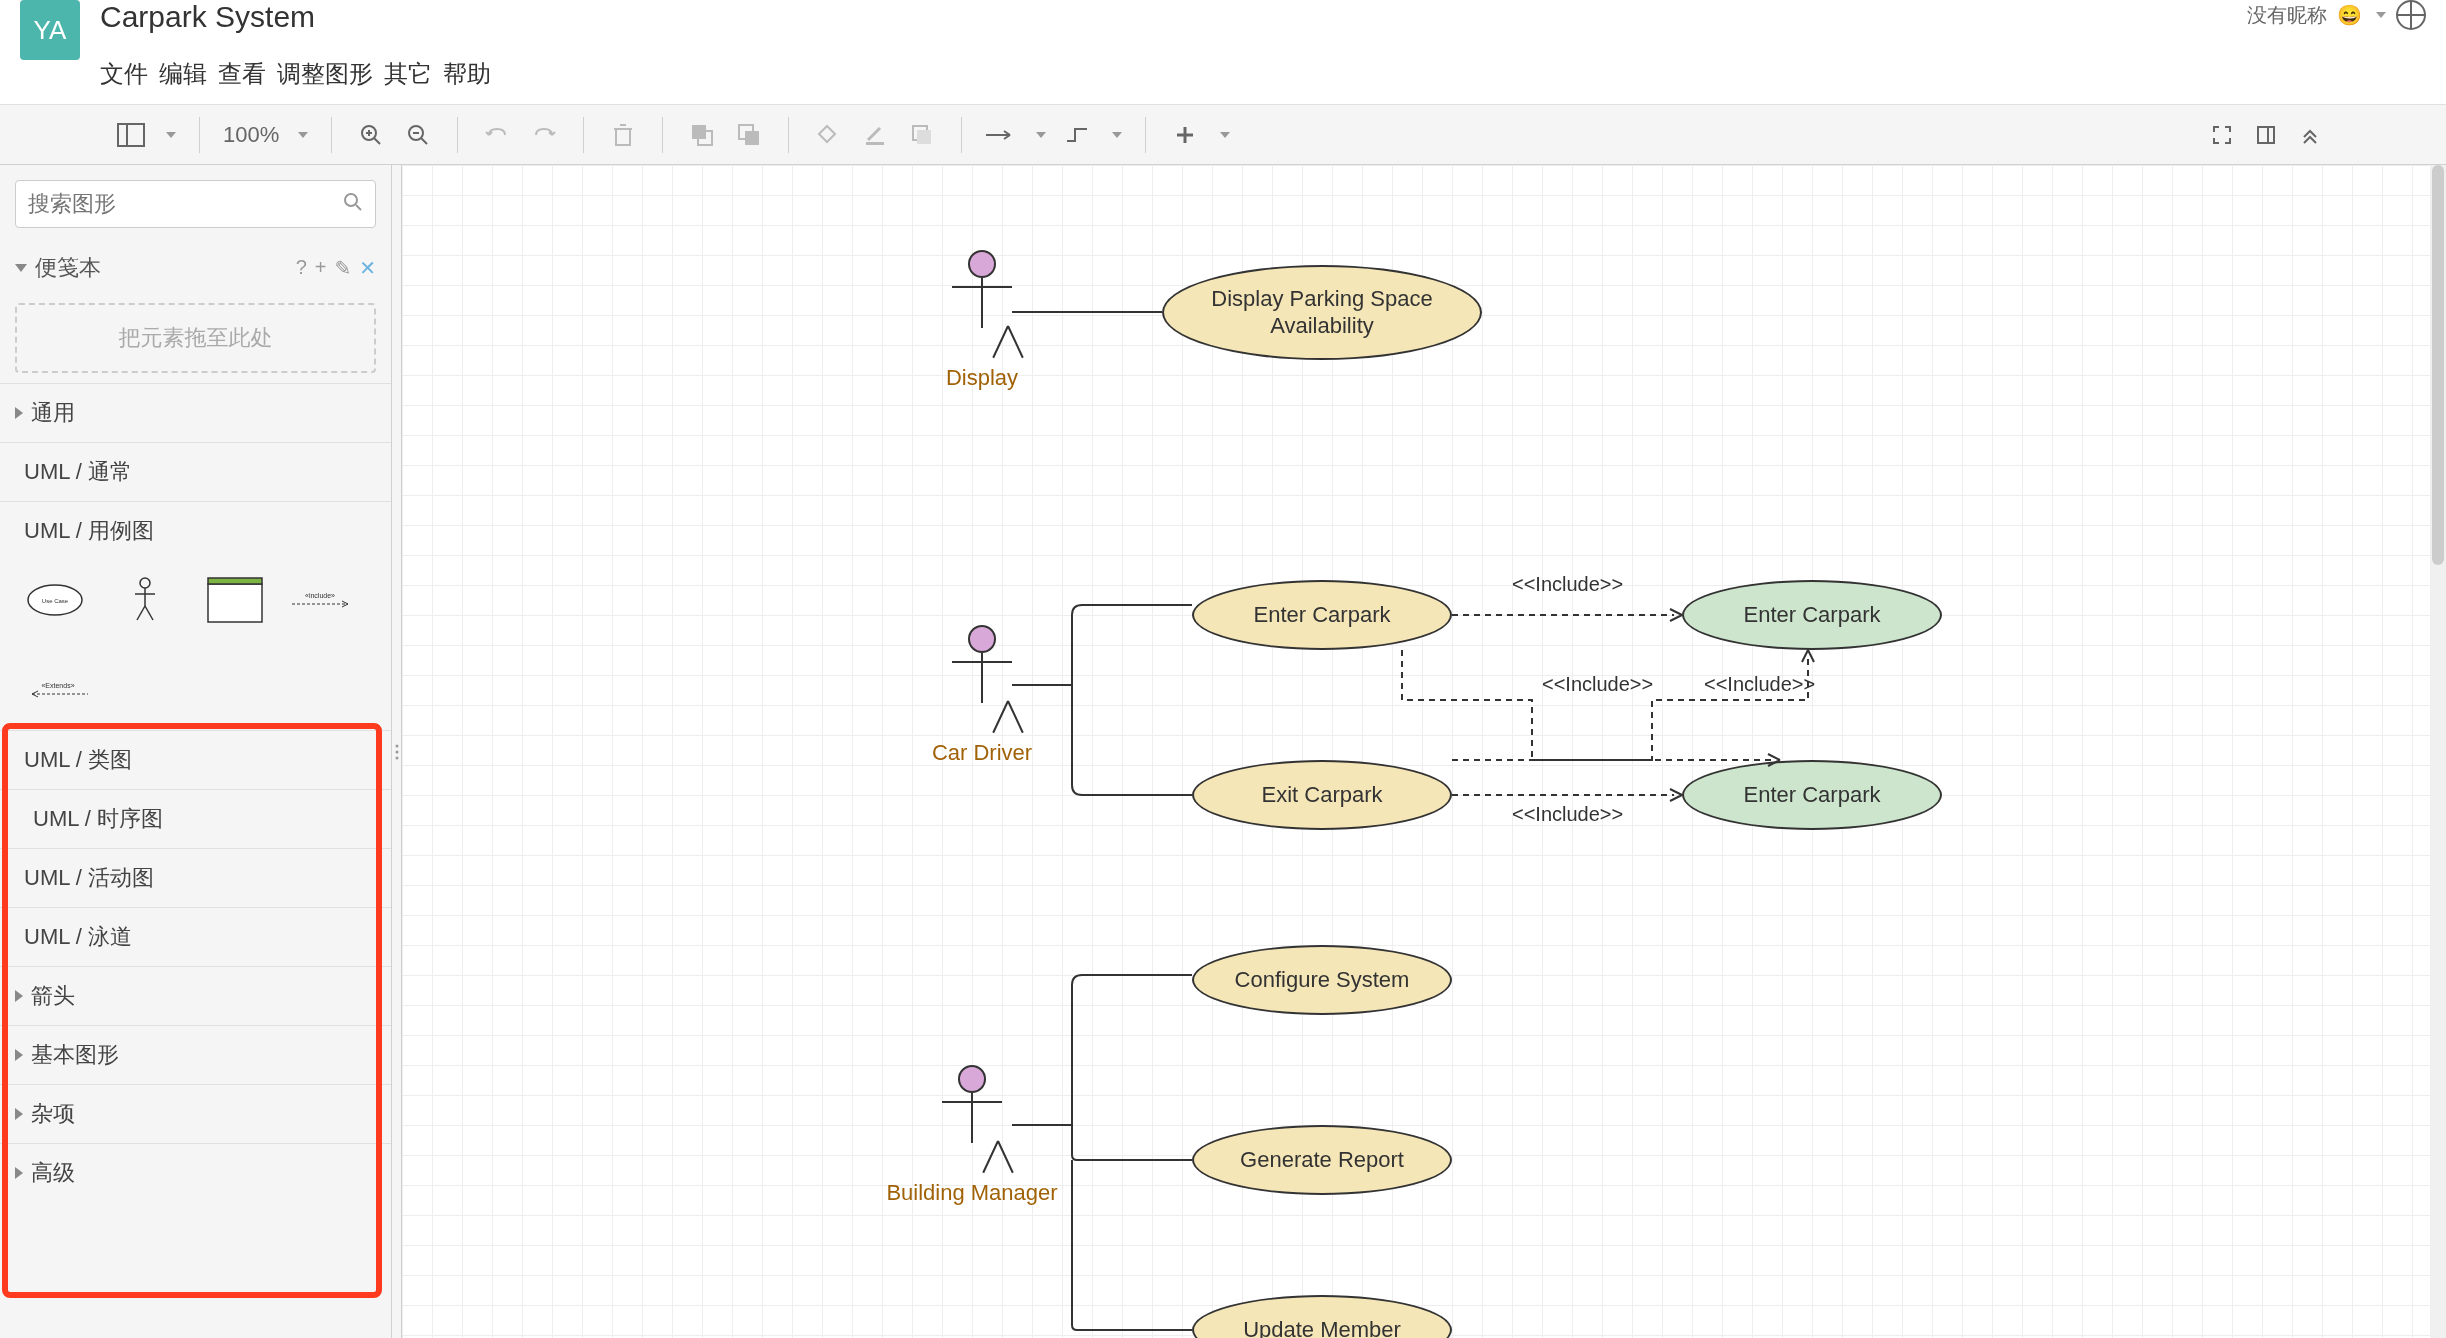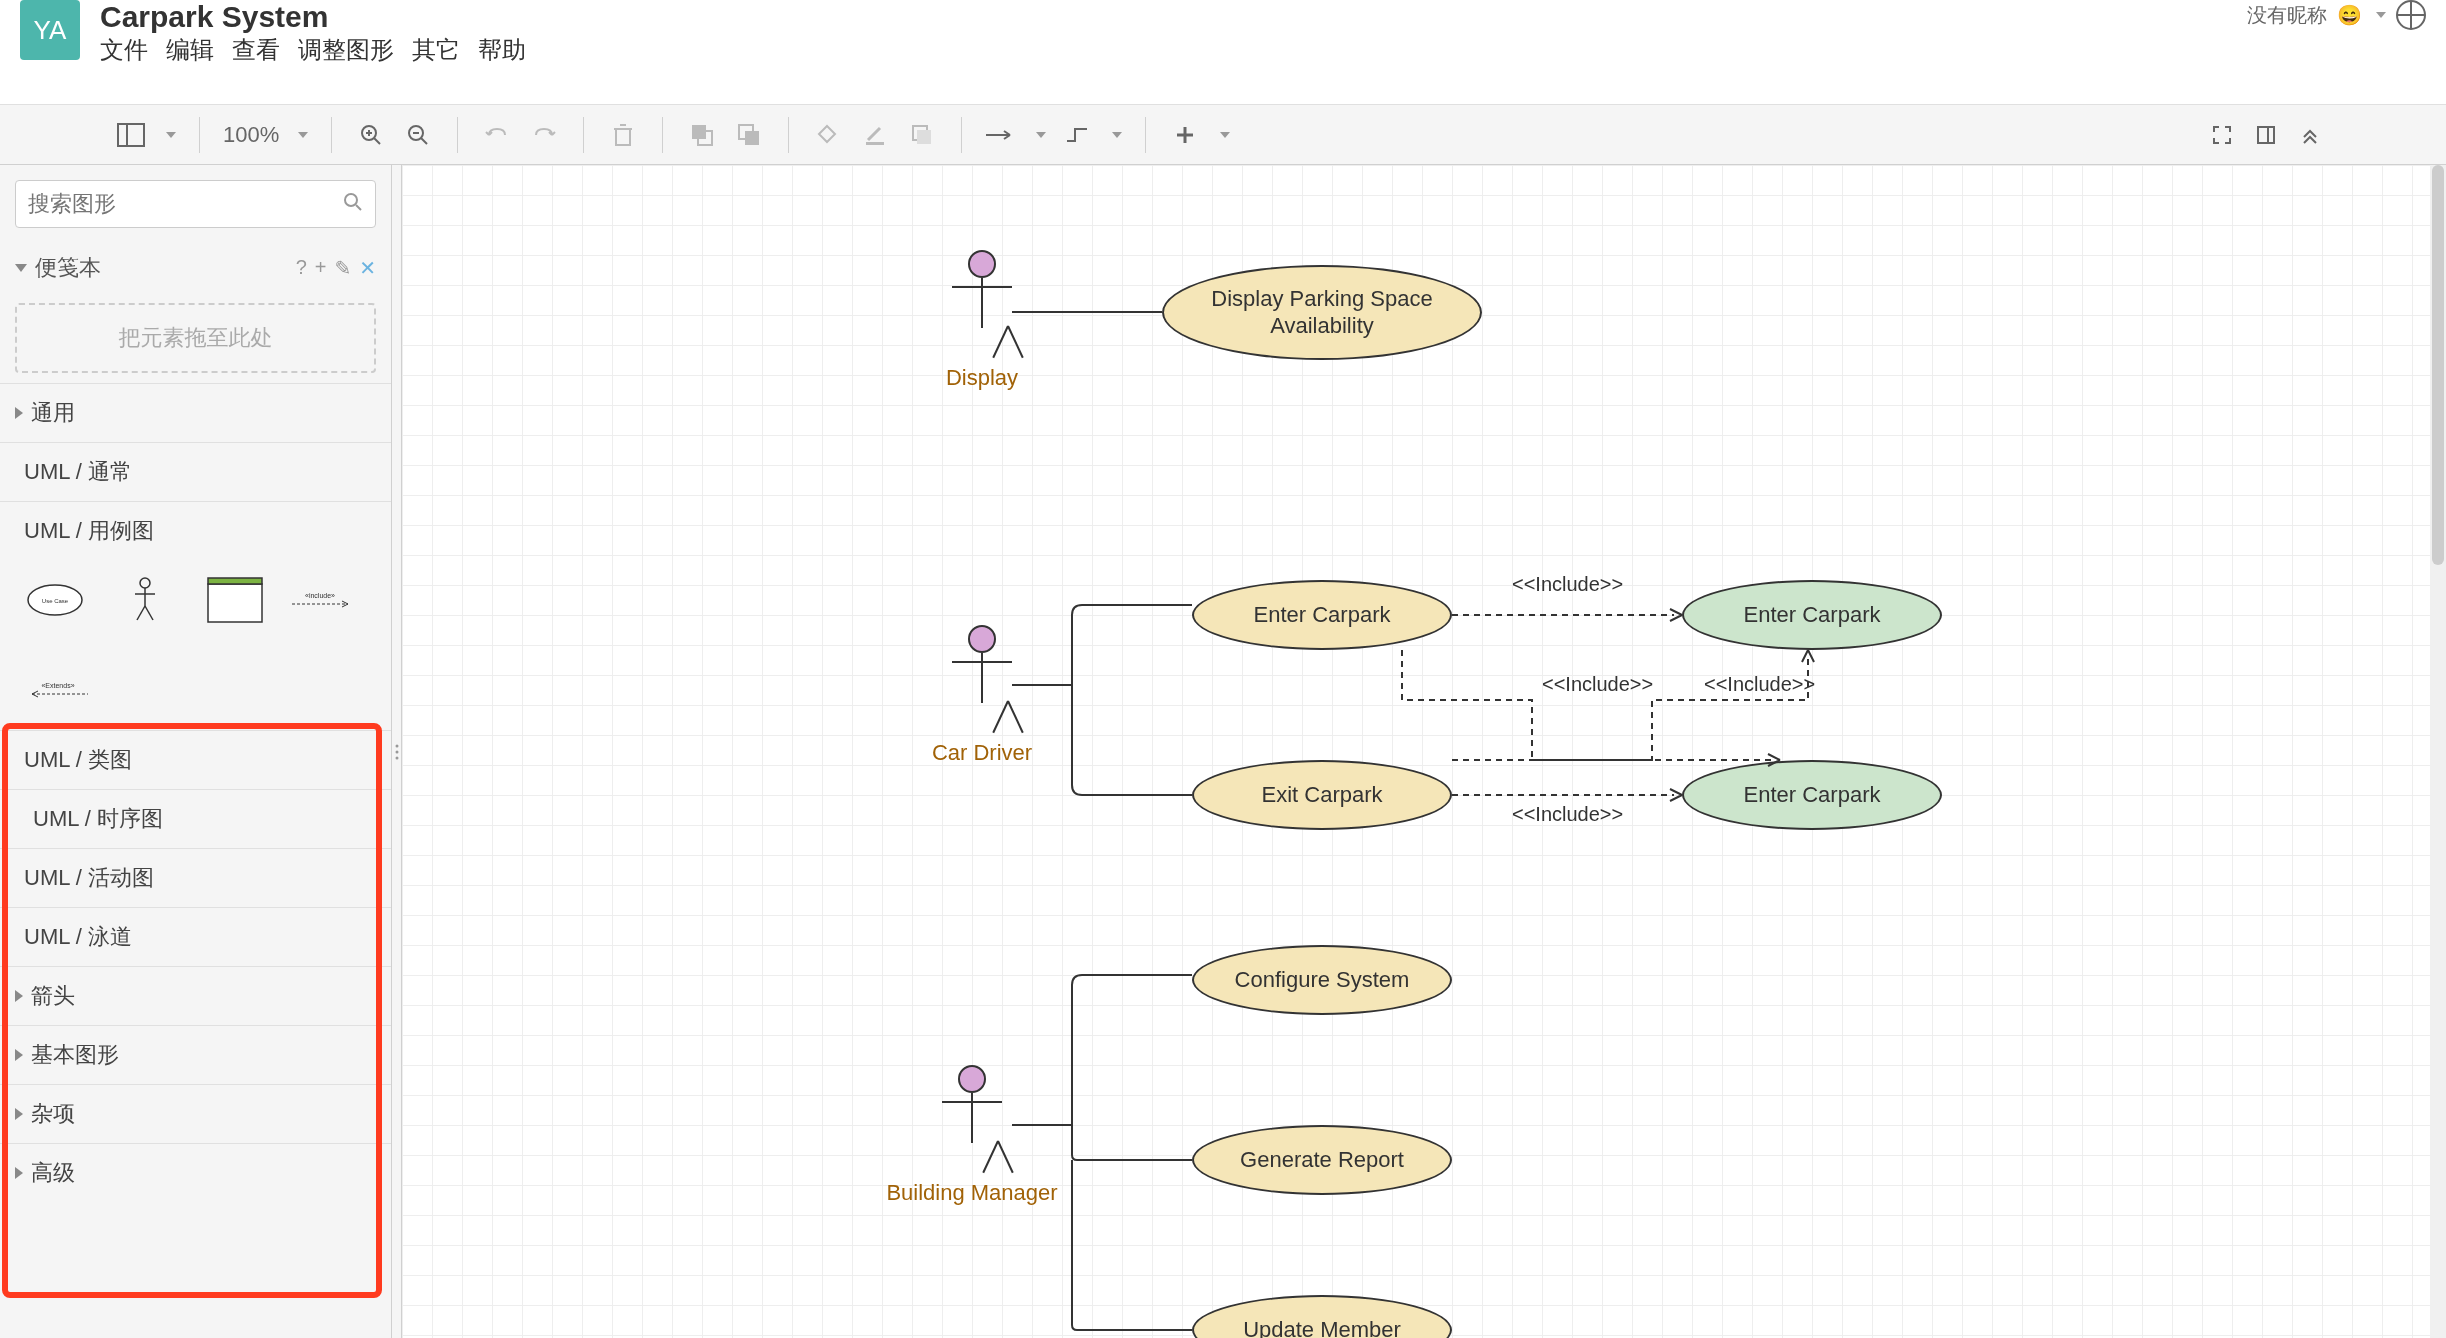--- a/index.html
+++ b/index.html
@@ -1,21 +1,21 @@
 <!DOCTYPE html>
 <html><head>
 <meta charset="utf-8">
 <style>
 *{box-sizing:border-box;margin:0;padding:0;font-family:-apple-system,BlinkMacSystemFont,"Segoe UI",Helvetica,Arial,sans-serif}
 body{background:#fff;width:2446px;height:1338px;overflow:hidden;position:relative}
 .header{display:flex;align-items:flex-start;height:105px;padding:0 20px;border-bottom:1px solid #e0e0e0}
 .logo{width:60px;height:60px;background:#4db6ac;border-radius:4px;display:flex;align-items:center;justify-content:center;color:#fff;font-size:26px;font-weight:500}
 .title-area{margin-left:20px;flex:1}
-.app-title{font-size:30px;font-weight:700;color:#333;margin-bottom:0}
-.menu-bar{display:flex;gap:18px}
+.app-title{font-size:30px;font-weight:400;color:#333;margin-bottom:24px}
+.menu-bar{display:flex;gap:11px}
 .menu-item{font-size:24px;color:#333;cursor:pointer}
 .user-area{display:flex;align-items:center;gap:10px;font-size:20px;color:#666}
 .emoji{font-size:20px}
 .globe-icon{width:30px;height:30px;border:2px solid #666;border-radius:50%;position:relative}
 .globe-icon::before{content:"";position:absolute;left:50%;top:0;bottom:0;width:2px;background:#666;transform:translateX(-50%)}
 .globe-icon::after{content:"";position:absolute;top:50%;left:0;right:0;height:2px;background:#666;transform:translateY(-50%)}
 .toolbar{height:60px;background:#f5f5f5;border-bottom:1px solid #d0d0d0;display:flex;align-items:center;padding:0 100px 0 100px}
 .tb-group{display:flex;align-items:center;gap:15px;padding:0 15px}
 .tb-sep{width:1px;height:36px;background:#d0d0d0;margin:0 8px}
 .tb-btn{width:32px;height:32px;display:flex;align-items:center;justify-content:center;color:#666;cursor:pointer}

